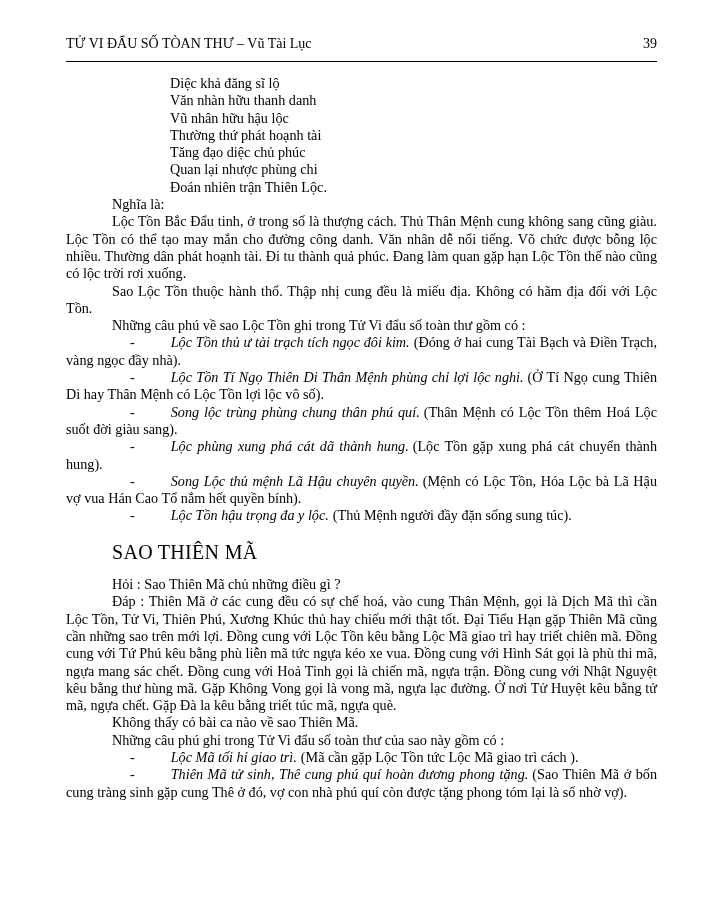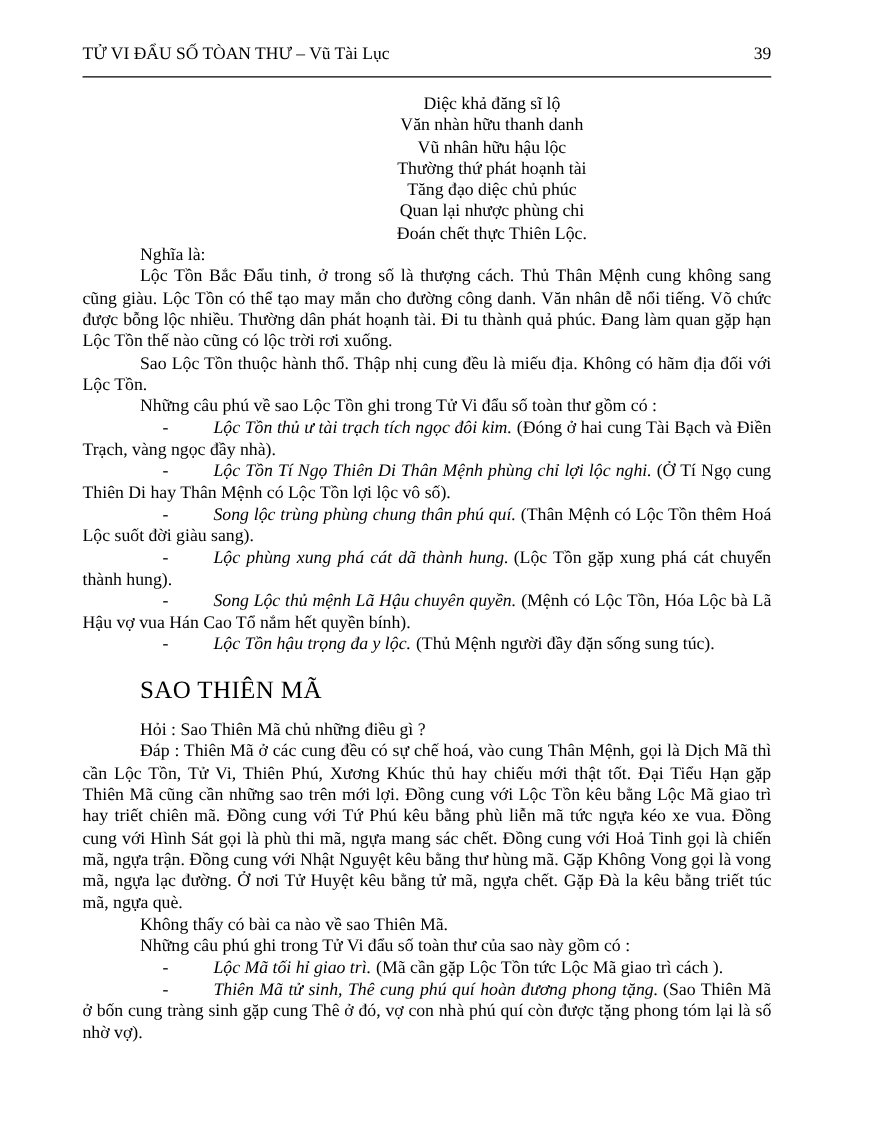--- a/index.html
+++ b/index.html
@@ -10,38 +10,37 @@
   .page {
     position: relative;
     width: 705px;
     height: 913px;
     margin: 0 auto;
     background: #ffffff;
     color: #000000;
     overflow: hidden;
   }
   .content {
-    padding: 36px 88px 0 66px;
+    padding: 36px 48px 0 66px;
   }
   .page-header {
     display: flex;
     justify-content: space-between;
     align-items: baseline;
     font-size: 14px;
     padding-bottom: 9px;
     border-bottom: 1.5px solid #000;
   }
   .body-text {
     padding-top: 13px;
     font-size: 14.2px;
     line-height: 17.3px;
   }
   .poem {
     margin-left: 104px;
-    text-align: center;
   }
   .poem-line { white-space: nowrap; }
   .para {
     margin: 0;
     text-align: justify;
     text-indent: 46px;
   }
   .para.no-justify { text-align: left; }
   .phu { text-indent: 64px; }
   .dash { margin-right: 17px; }
@@ -67,21 +66,21 @@
 
     <div class="body-text">
 
       <div class="poem">
         <div class="poem-line">Diệc khả đăng sĩ lộ</div>
         <div class="poem-line">Văn nhàn hữu thanh danh</div>
         <div class="poem-line">Vũ nhân hữu hậu lộc</div>
         <div class="poem-line">Thường thứ phát hoạnh tài</div>
         <div class="poem-line">Tăng đạo diệc chủ phúc</div>
         <div class="poem-line">Quan lại nhược phùng chi</div>
-        <div class="poem-line">Đoán chết thực Thiên Lộc.</div>
+        <div class="poem-line">Đoán nhiên trận Thiên Lộc.</div>
       </div>
 
       <p class="para no-justify">Nghĩa là:</p>
       <p class="para">Lộc Tồn Bắc Đẩu tinh, ở trong số là thượng cách. Thủ Thân Mệnh cung không sang cũng giàu. Lộc Tồn có thể tạo may mắn cho đường công danh. Văn nhân dễ nổi tiếng. Võ chức được bỗng lộc nhiều. Thường dân phát hoạnh tài. Đi tu thành quả phúc. Đang làm quan gặp hạn Lộc Tồn thế nào cũng có lộc trời rơi xuống.</p>
       <p class="para">Sao Lộc Tồn thuộc hành thổ. Thập nhị cung đều là miếu địa. Không có hãm địa đối với Lộc Tồn.</p>
       <p class="para">Những câu phú về sao Lộc Tồn ghi trong Tử Vi đẩu số toàn thư gồm có :</p>
 
       <p class="para phu"><span class="dash">-</span><i class="phrase">Lộc Tồn thủ ư tài trạch tích ngọc đôi kim.</i><span class="note">(Đóng ở hai cung Tài Bạch và Điền Trạch, vàng ngọc đầy nhà).</span></p>
       <p class="para phu"><span class="dash">-</span><i class="phrase">Lộc Tồn Tí Ngọ Thiên Di Thân Mệnh phùng chỉ lợi lộc nghi.</i><span class="note">(Ở Tí Ngọ cung Thiên Di hay Thân Mệnh có Lộc Tồn lợi lộc vô số).</span></p>
       <p class="para phu"><span class="dash">-</span><i class="phrase">Song lộc trùng phùng chung thân phú quí.</i><span class="note">(Thân Mệnh có Lộc Tồn thêm Hoá Lộc suốt đời giàu sang).</span></p>

